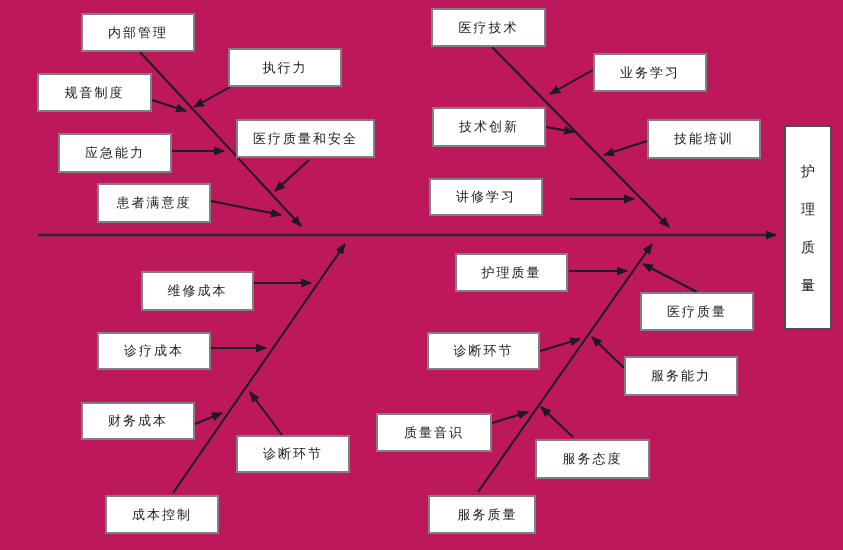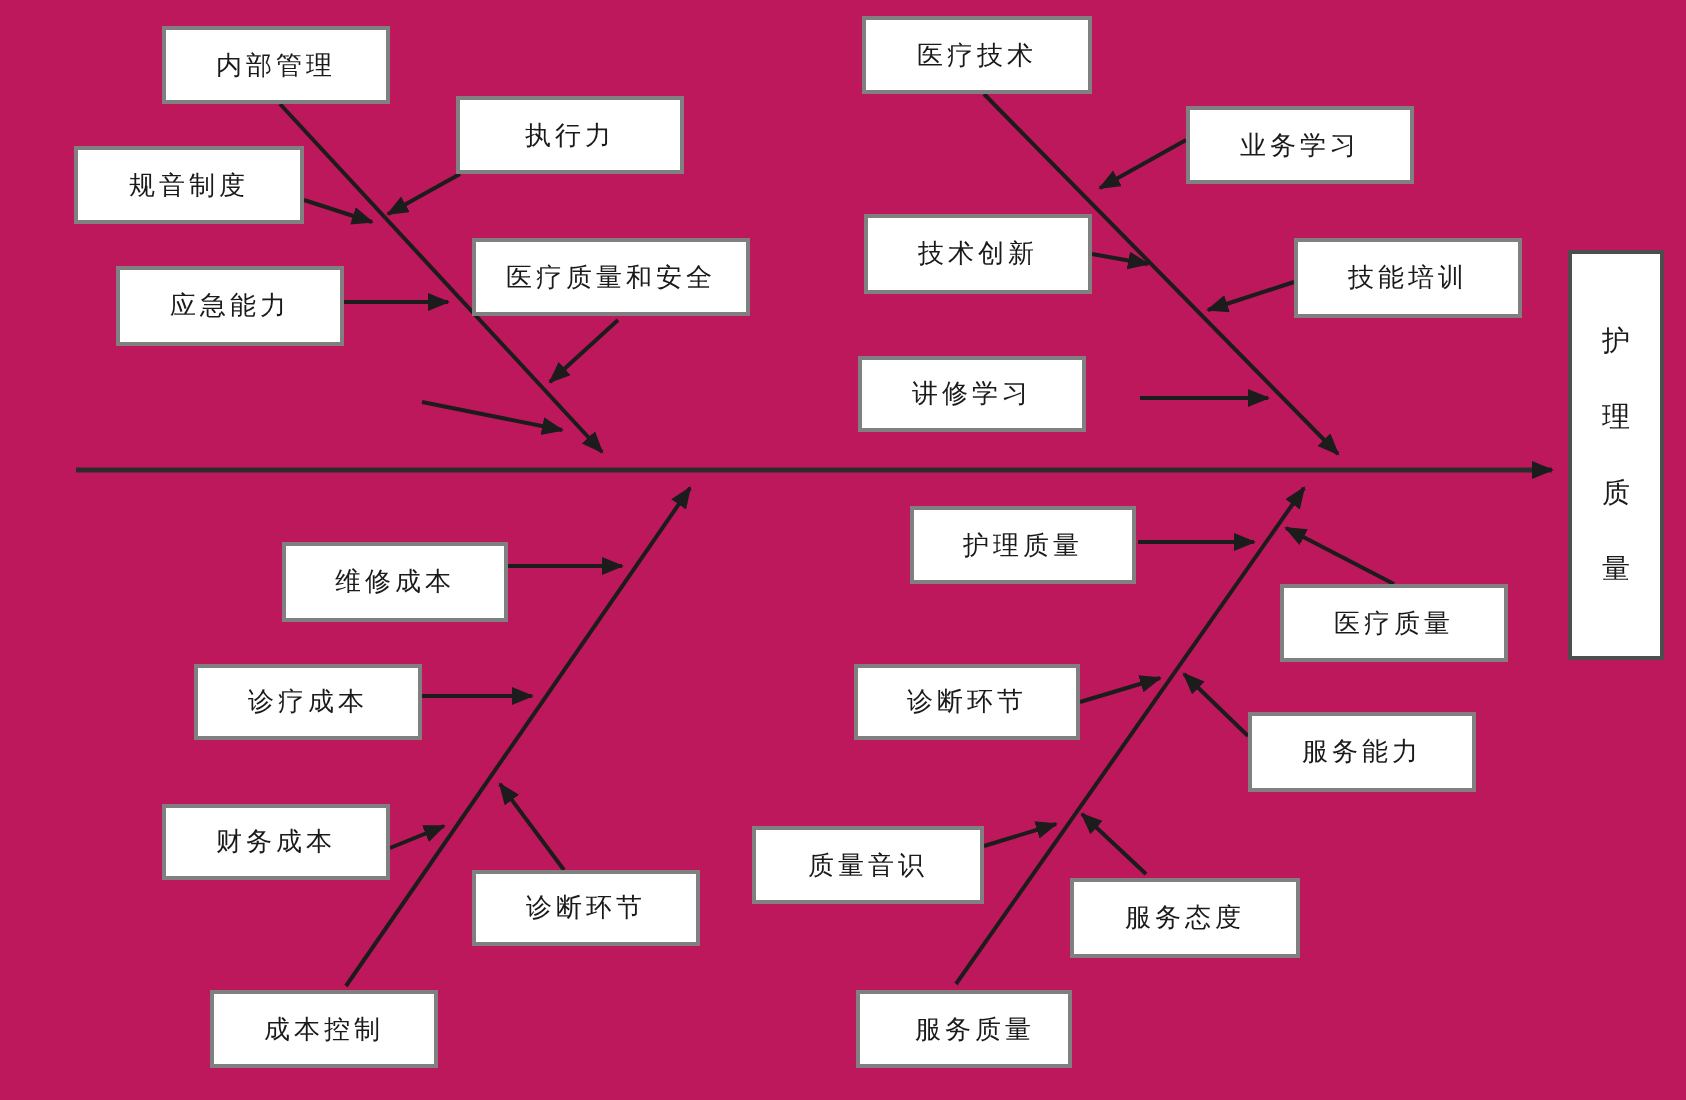--- a/index.html
+++ b/index.html
@@ -104,20 +104,23 @@
   </div>
   <div class="factor" style="left:37px; top:73px; width:115px; height:39px;">
     <span>规音制度</span>
   </div>
   <div class="factor" style="left:58px; top:133px; width:114px; height:40px;">
     <span>应急能力</span>
   </div>
   <div class="factor" style="left:236px; top:119px; width:139px; height:39px;">
     <span>医疗质量和安全</span>
   </div>
+  <div class="factor" style="left:97px; top:183px; width:114px; height:40px;">
+    <span>患者满意度</span>
+  </div>
 
   <div class="factor" style="left:431px; top:8px; width:115px; height:39px;">
     <span>医疗技术</span>
   </div>
   <div class="factor" style="left:593px; top:53px; width:114px; height:39px;">
     <span>业务学习</span>
   </div>
   <div class="factor" style="left:432px; top:107px; width:114px; height:40px;">
     <span>技术创新</span>
   </div>

